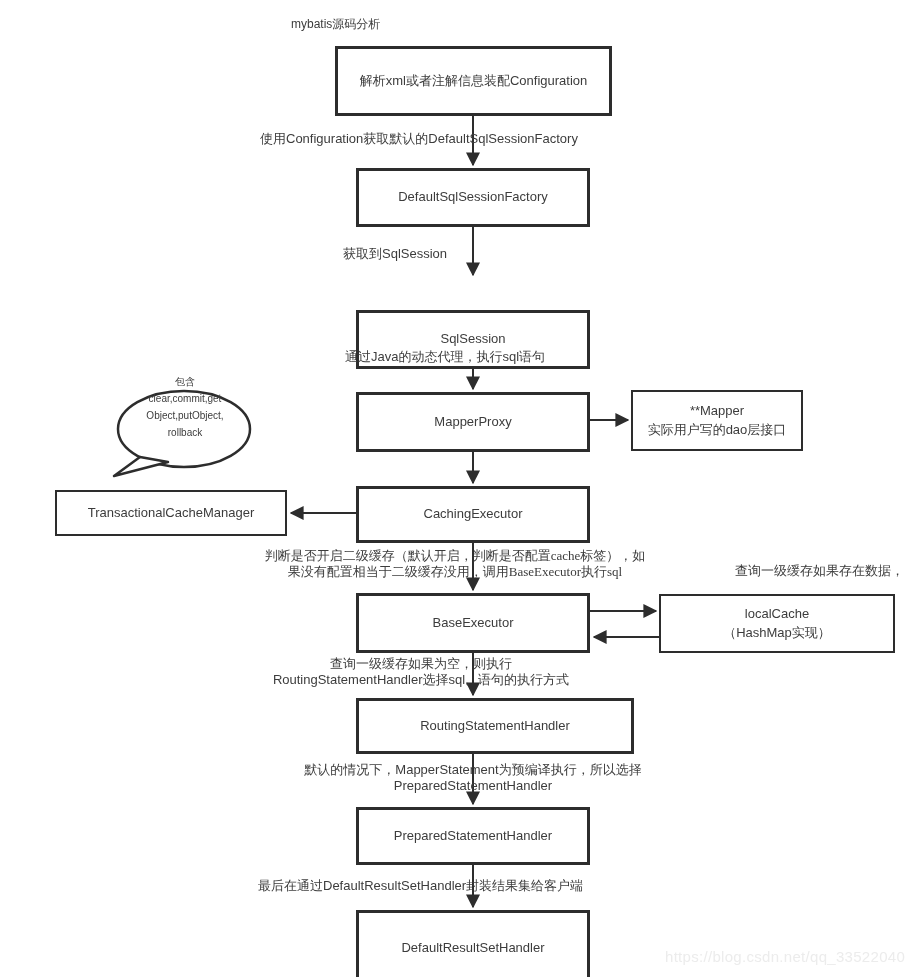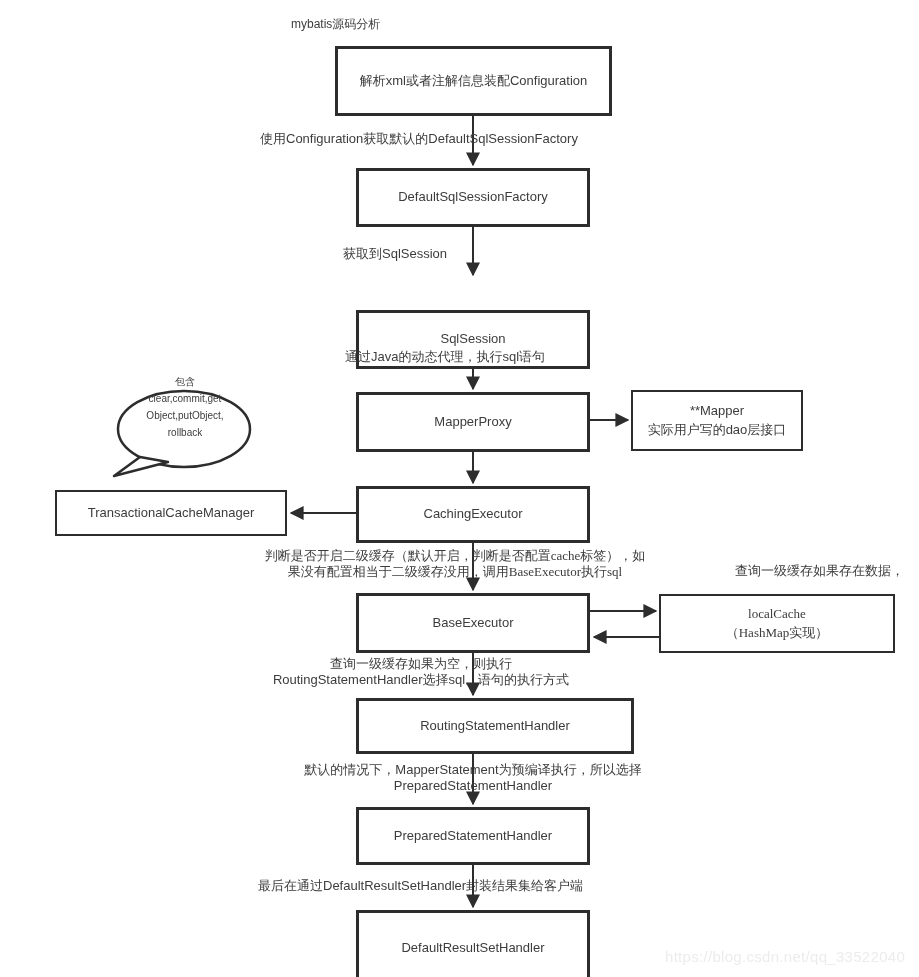--- a/index.html
+++ b/index.html
@@ -88,21 +88,21 @@
 
   <div class="node thin" style="left:631px; top:390px; width:172px; height:61px;">**Mapper
 实际用户写的dao层接口</div>
 
   <div class="node thin" style="left:55px; top:490px; width:232px; height:46px;">TransactionalCacheManager</div>
 
   <div class="node" style="left:356px; top:486px; width:234px; height:57px;">CachingExecutor</div>
 
   <div class="node" style="left:356px; top:593px; width:234px; height:60px;">BaseExecutor</div>
 
-  <div class="node thin" style="left:659px; top:594px; width:236px; height:59px;font-family:Liberation Serif, serif;">localCache
+  <div class="node thin" style="left:659px; top:594px; width:236px; height:59px;">localCache
 （HashMap实现）</div>
 
   <div class="node" style="left:356px; top:698px; width:278px; height:56px;">RoutingStatementHandler</div>
 
   <div class="node" style="left:356px; top:807px; width:234px; height:58px;">PreparedStatementHandler</div>
 
   <div class="node" style="left:356px; top:910px; width:234px; height:76px;">DefaultResultSetHandler</div>
 
   <div class="label nowrap" style="left:260px; top:131px;">使用Configuration获取默认的DefaultSqlSessionFactory</div>
 

